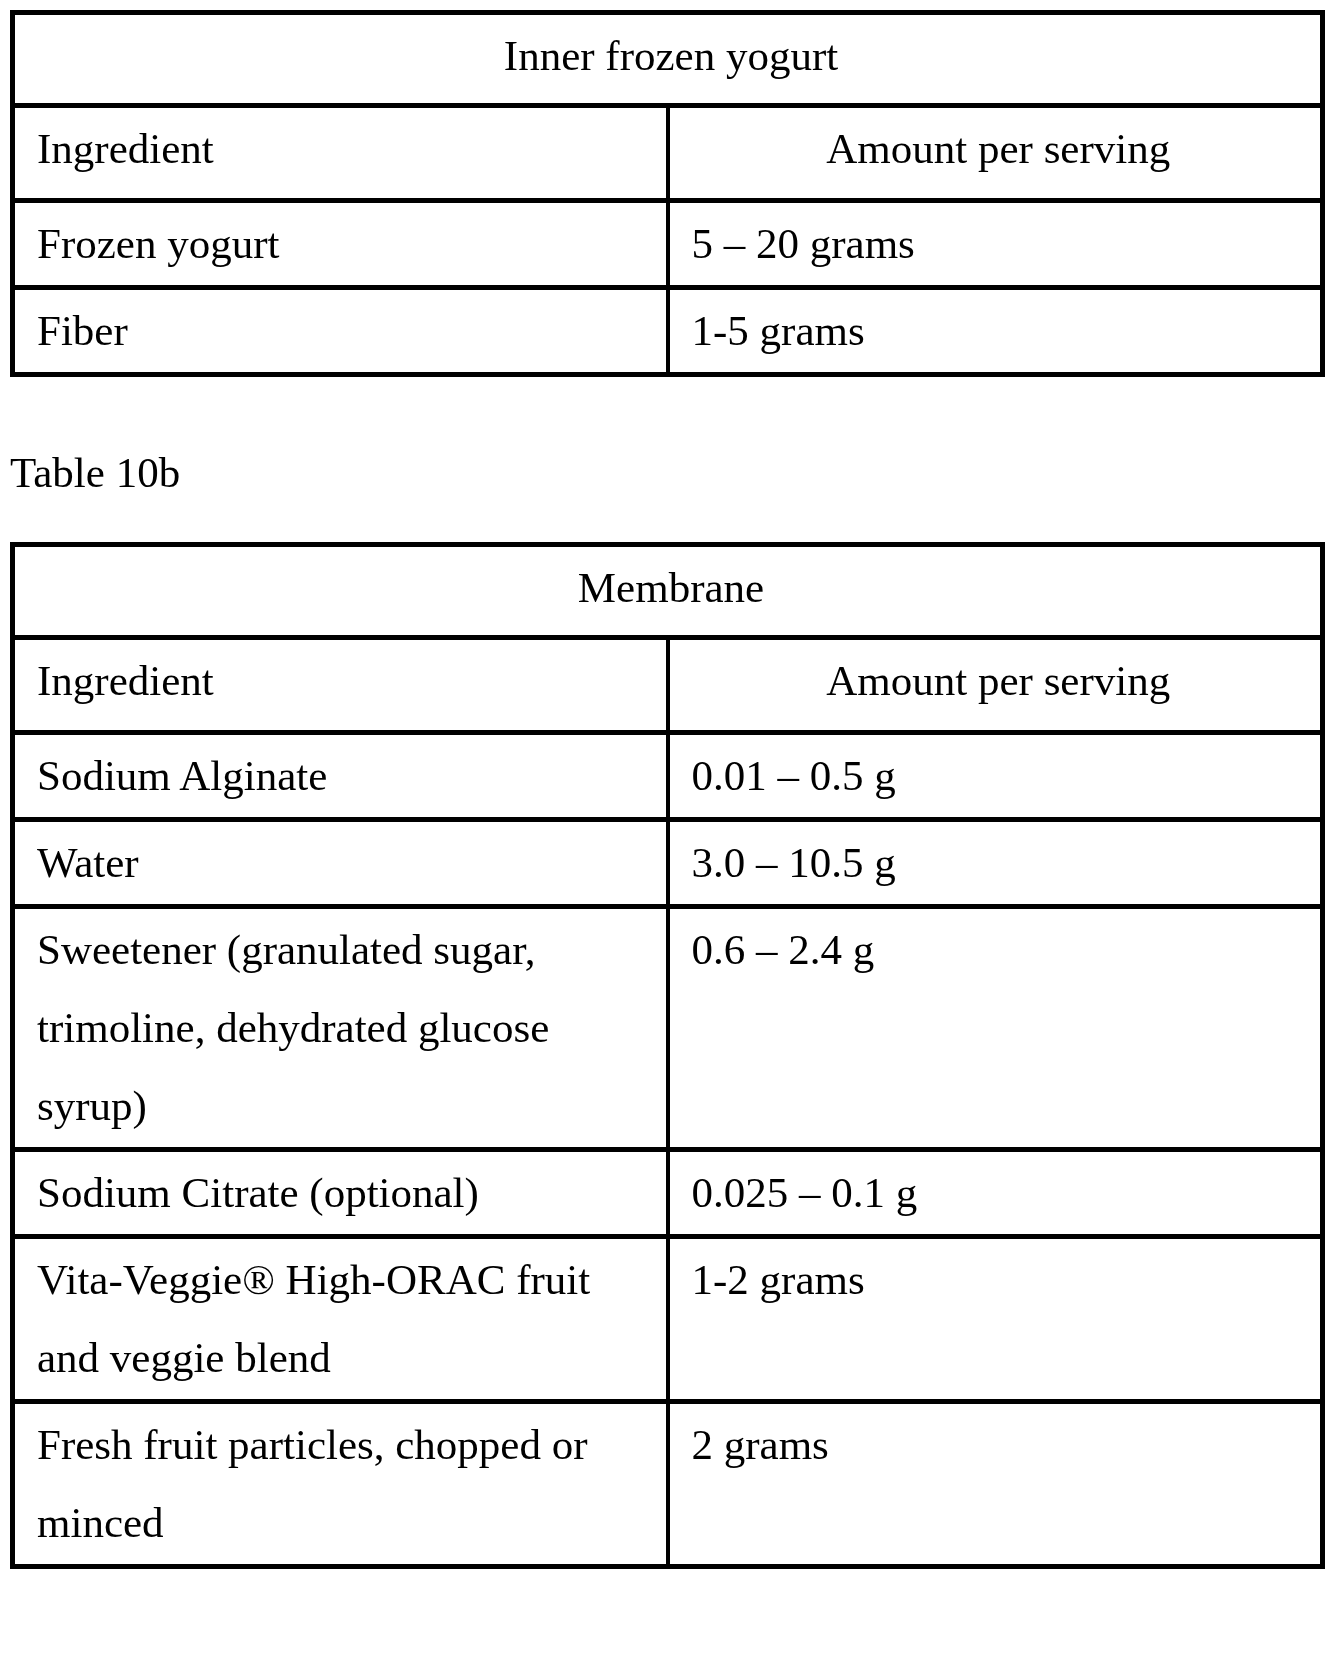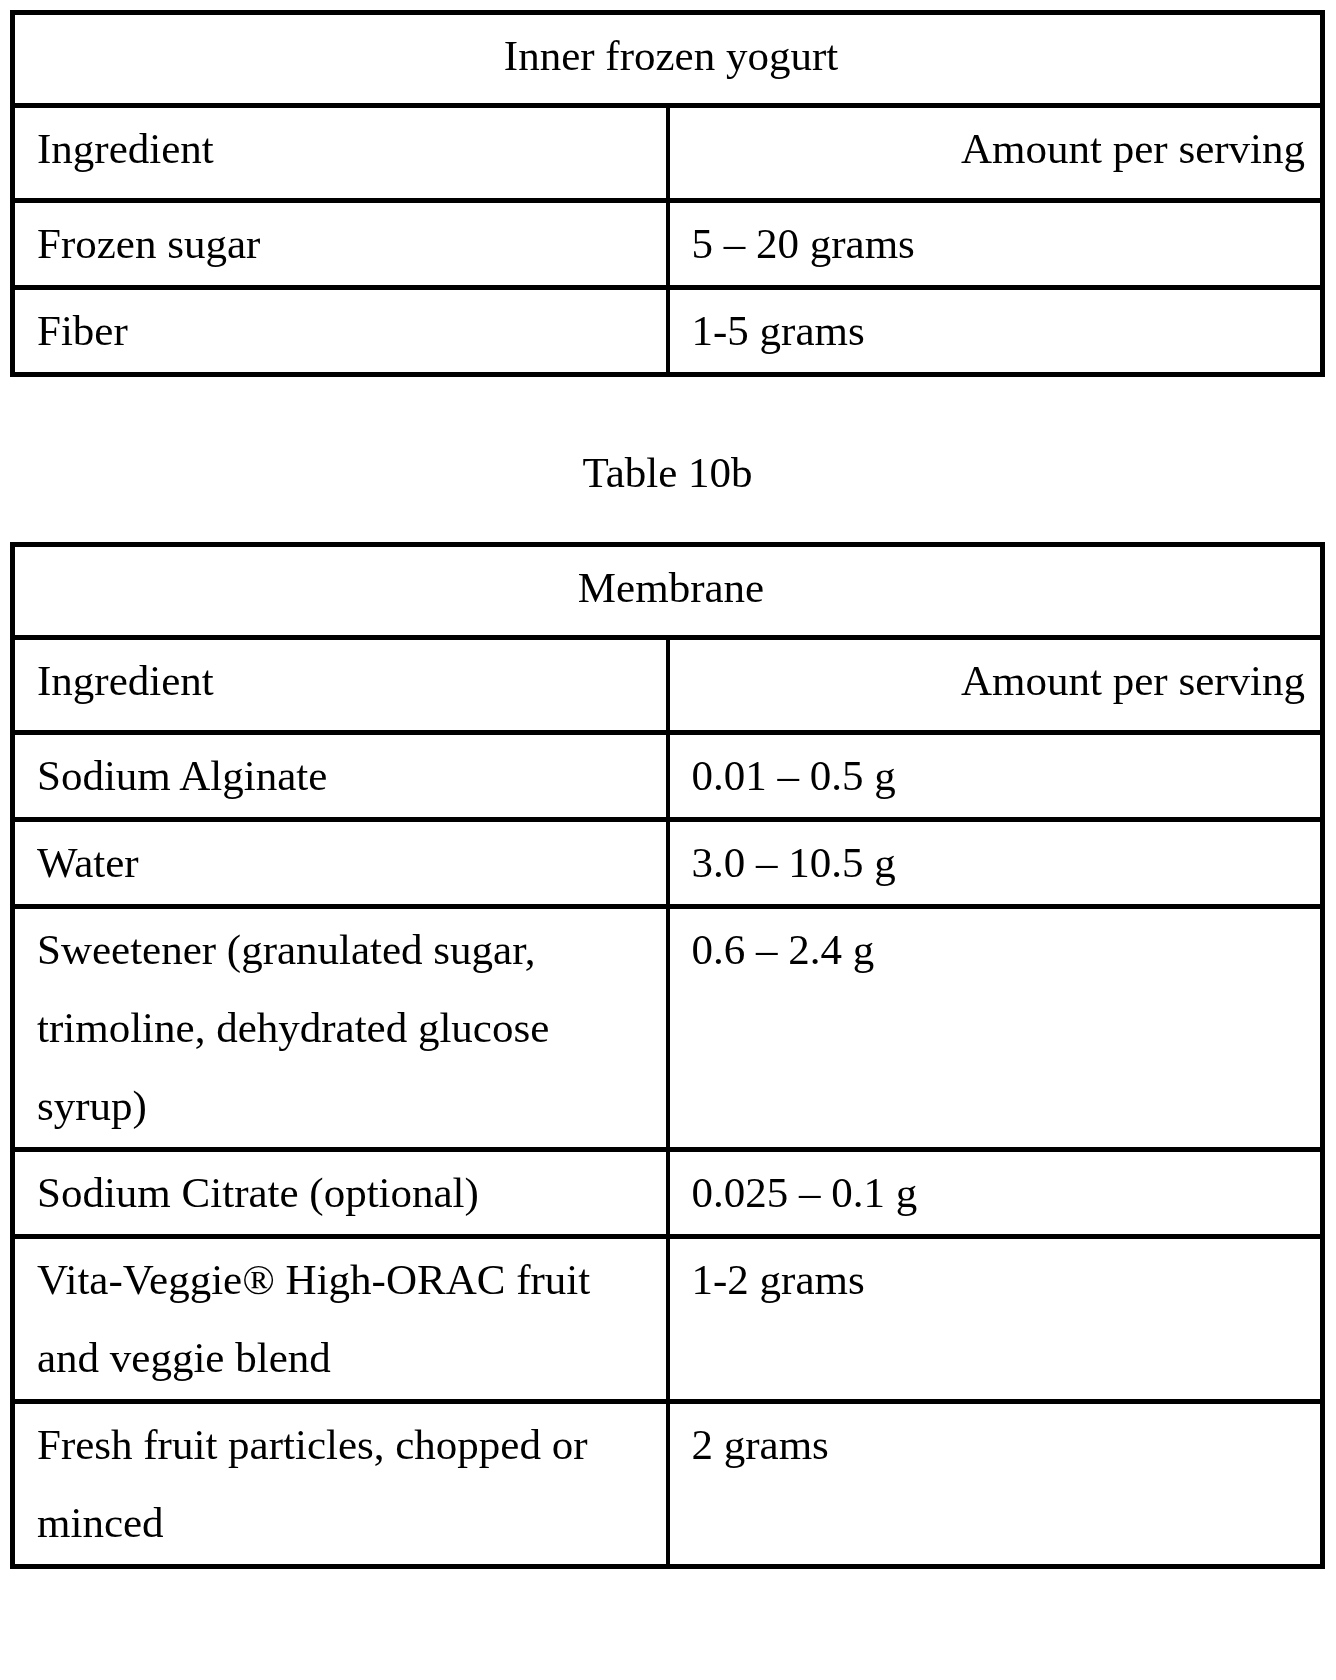--- a/index.html
+++ b/index.html
@@ -42,27 +42,26 @@
 
   td.title-cell {
     height: 84px;
     text-align: center;
     padding-left: 15px;
   }
   tr.hdr td { height: 86px; }
   td.c-ing { width: 660px; }
   td.c-amt { padding-left: 25px; }
   td.h-amt {
-    text-align: right;
+    text-align: center;
     padding-left: 15px;
   }
   .caption {
     width: 1315px;
     margin: 68px 0 41px 0;
-    text-align: center;
     font-size: 43px;
     line-height: 56px;
   }
 </style>
 </head>
 <body>
 
 <div class="page">
 
   <table class="tbl">
@@ -70,21 +69,21 @@
       <tr>
         <td class="title-cell" colspan="2">Inner frozen yogurt</td>
       </tr>
       <tr class="hdr">
         <td class="c-ing">Ingredient</td>
         <td class="h-amt">Amount per serving</td>
       </tr>
     </tbody>
     <tbody>
         <tr>
-          <td class="c-ing">Frozen sugar</td>
+          <td class="c-ing">Frozen yogurt</td>
           <td class="c-amt">5 – 20 grams</td>
         </tr>
         <tr>
           <td class="c-ing">Fiber</td>
           <td class="c-amt">1-5 grams</td>
         </tr>
       </tbody>
   </table>
 
   <div class="caption">Table 10b</div>

